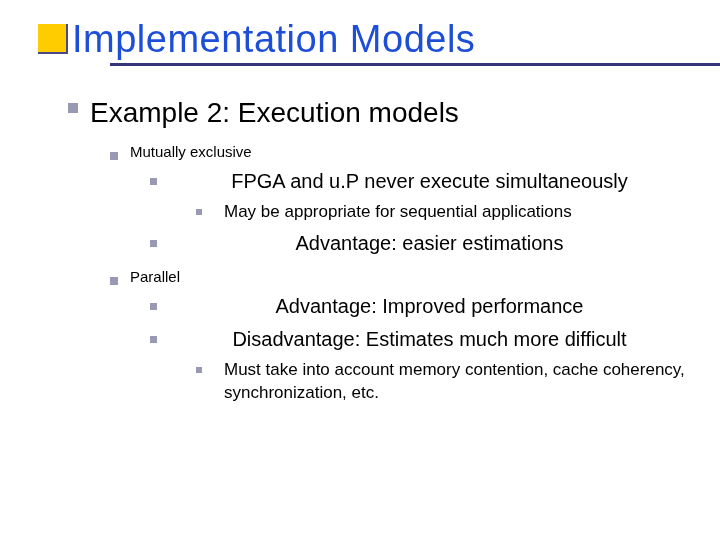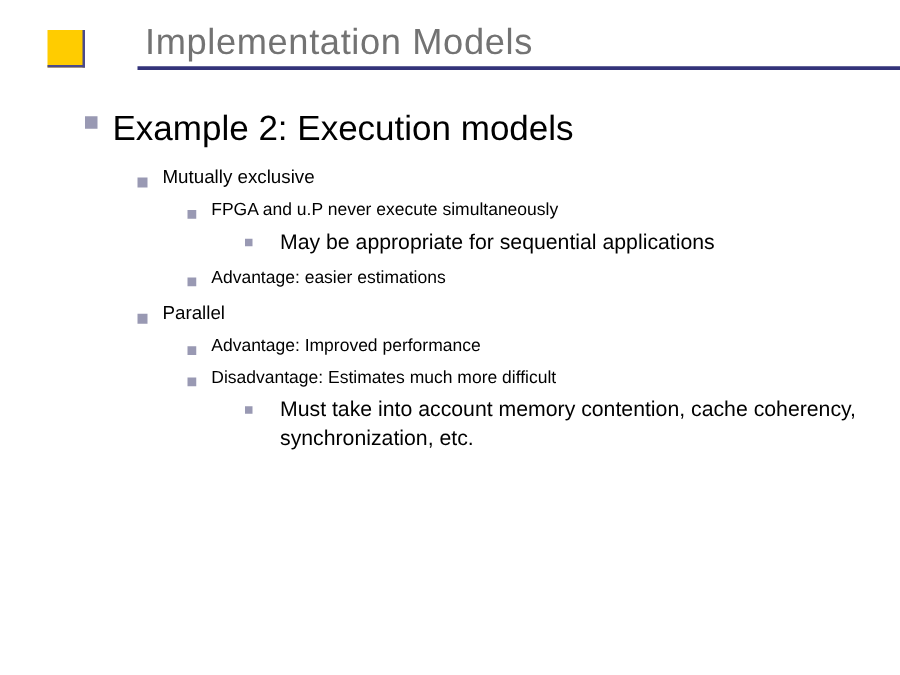--- a/index.html
+++ b/index.html
@@ -20,25 +20,24 @@
     position: absolute;
     left: 38px;
     top: 24px;
     width: 30px;
     height: 30px;
     background: #ffcc00;
     border-right: 2px solid #4a4a8a;
     border-bottom: 2px solid #4a4a8a;
   }
   .title {
-    font-size: 29px;
+    font-size: 38px;
     font-weight: 400;
-    color: #737373;
+    color: #1d4ed8;
     letter-spacing: 0.5px;
-    margin-left: 44px;
   }
   .title-underline {
     margin-top: 2px;
     margin-left: 38px;
     width: 640px;
     height: 3px;
     background: #33337a;
   }
   .content {
     padding: 28px 30px 0 68px;
@@ -61,21 +60,21 @@
     background: #9999b3;
     margin-top: 9px;
     margin-right: 12px;
   }
   .bullet.b2 { width: 8px; height: 8px; margin-top: 10px; }
   .bullet.b3 { width: 7px; height: 7px; margin-top: 10px; }
   .bullet.b4 { width: 6px; height: 6px; margin-top: 8px; }
   .txt { flex: 1 1 auto; }
   .s1 { font-size: 28px; }
   .s2 { font-size: 15px; }
-  .s3 { font-size: 14px; }
+  .s3 { font-size: 20px; text-align: center; }
   .s4 { font-size: 17px; }
   .gap-sm { height: 4px; }
 </style>
 </head>
 <body>
 
 <div class="title-wrap">
   <div class="title-square"></div>
   <div class="title">Implementation Models</div>
   <div class="title-underline"></div>

